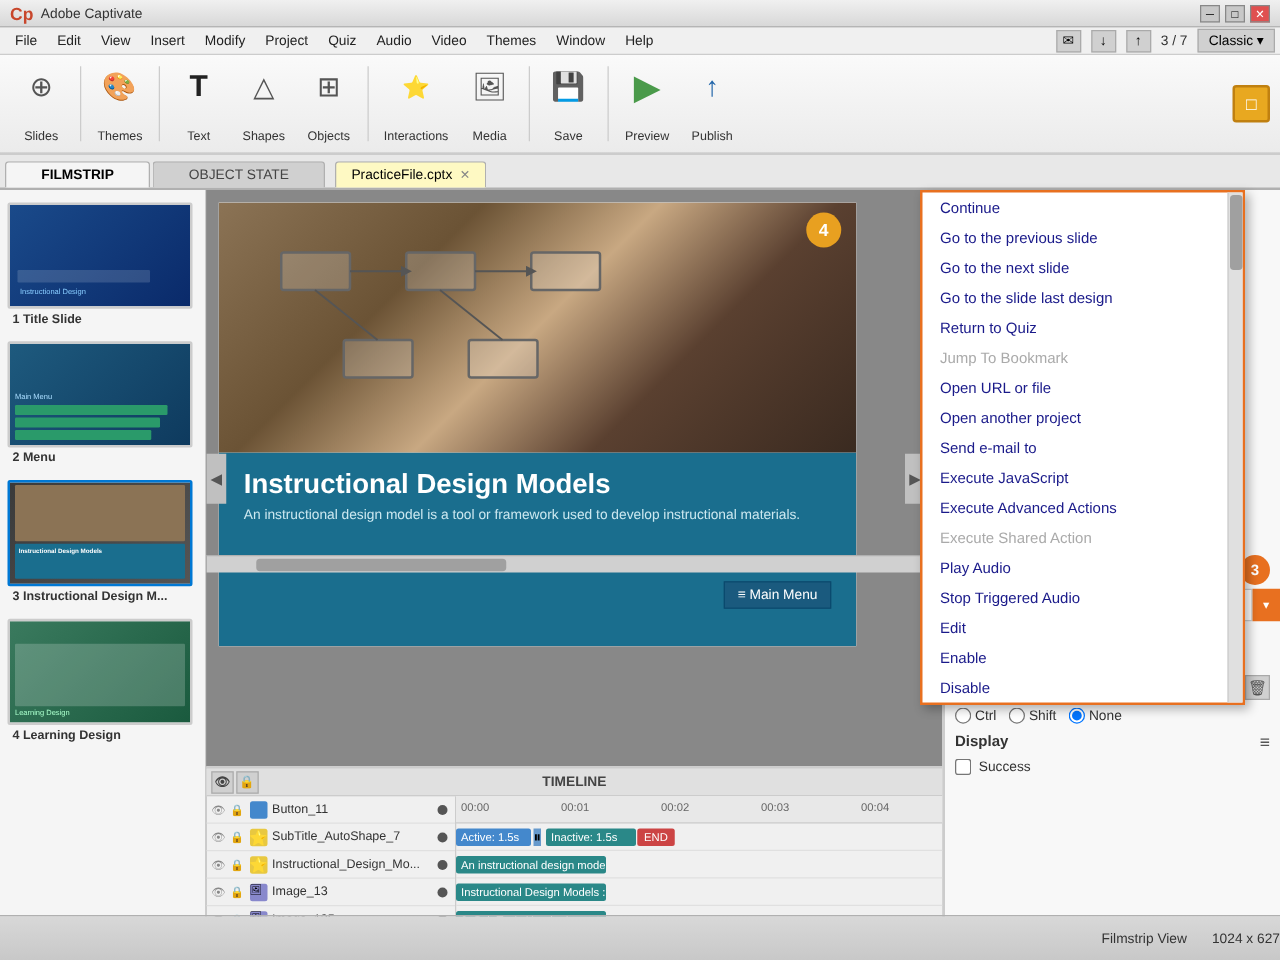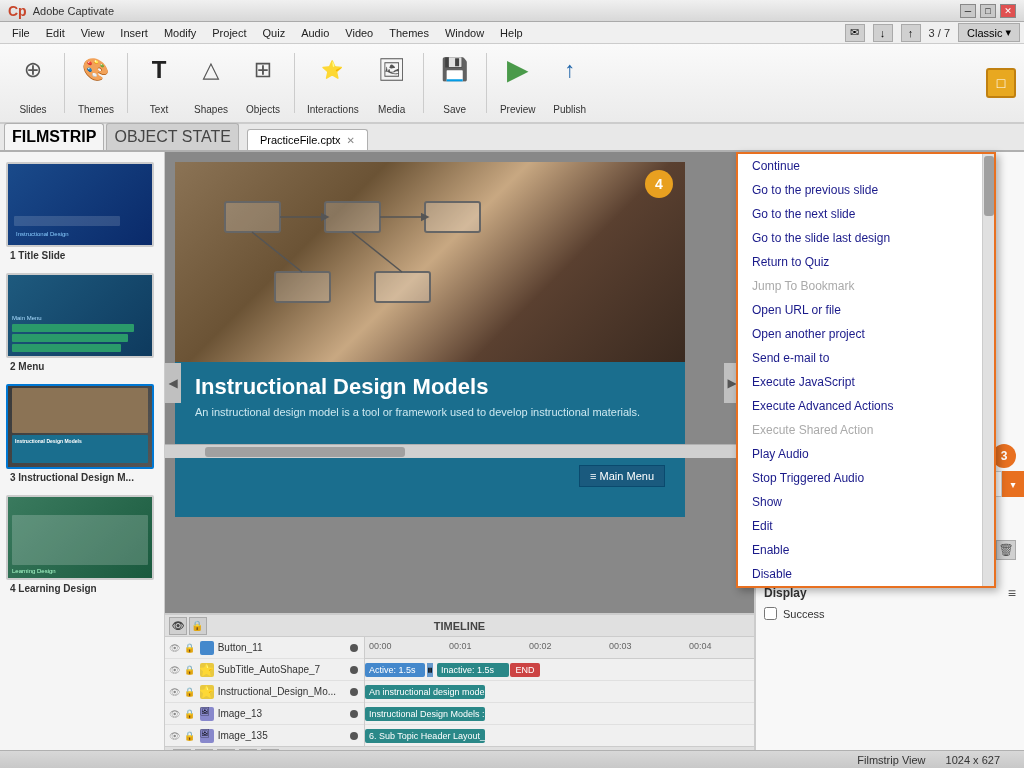--- a/index.html
+++ b/index.html
@@ -59,23 +59,23 @@
     
     .tab-bar {
       height: 28px;
       background: #e8e8e8;
       display: flex;
       align-items: flex-end;
       border-bottom: 2px solid #b0b0b0;
       padding: 0 4px;
     }
     .tab-bar-left { display: flex; gap: 2px; align-items: flex-end; }
-    .tab-btn { padding: 4px 7px; font-size: 16px; background: #d0d0d0; border: 1px solid #b0b0b0; border-bottom: none; cursor: pointer; border-radius: 3px 3px 0 0; color: #444; }
+    .tab-btn { padding: 4px 28px; font-size: 11px; background: #d0d0d0; border: 1px solid #b0b0b0; border-bottom: none; cursor: pointer; border-radius: 3px 3px 0 0; color: #444; }
     .tab-btn.active { background: #f5f5f5; font-weight: bold; color: #000; }
-    .file-tab { padding: 4px 12px; font-size: 11px; background: #ffffff; border: 1px solid #b0b0b0; border-bottom: none; cursor: pointer; border-radius: 3px 3px 0 0; display: flex; align-items: flex-end; gap: 6px; color: #000; margin-left: 8px; }
+    .file-tab { padding: 4px 12px; font-size: 11px; background: #fef9c3; border: 1px solid #b0b0b0; border-bottom: none; cursor: pointer; border-radius: 3px 3px 0 0; display: flex; align-items: flex-end; gap: 6px; color: #000; margin-left: 8px; }
     .file-tab .close-x { font-size: 10px; color: #888; cursor: pointer; }
 
     
     .main-area {
       display: flex;
       height: calc(768px - 22px - 22px - 80px - 28px);
     }
 
     
     .filmstrip {
@@ -389,27 +389,27 @@
     .display-row { display: flex; align-items: center; justify-content: space-between; margin: 6px 0; }
     .display-label { font-size: 12px; font-weight: bold; color: #333; }
     .display-icon { font-size: 14px; color: #555; cursor: pointer; }
 
     .success-row { display: flex; align-items: center; gap: 6px; margin-top: 4px; }
 
     
     .status-bar {
       position: absolute;
       bottom: 0; left: 0; right: 0;
-      height: 18px;
+      height: 36px;
       background: linear-gradient(to bottom, #d8d8d8, #c8c8c8);
       border-top: 1px solid #b0b0b0;
       display: flex;
       align-items: center;
       justify-content: flex-end;
-      padding: 0 24px;
+      padding: 0 0;
       gap: 20px;
       font-size: 11px;
       color: #333;
     }
 
     
     .canvas-nav-btn {
       position: absolute;
       width: 16px;
       height: 40px;
@@ -751,21 +751,20 @@
       <div class="dropdown-item">Return to Quiz</div>
       <div class="dropdown-item disabled">Jump To Bookmark</div>
       <div class="dropdown-item">Open URL or file</div>
       <div class="dropdown-item">Open another project</div>
       <div class="dropdown-item">Send e-mail to</div>
       <div class="dropdown-item">Execute JavaScript</div>
       <div class="dropdown-item">Execute Advanced Actions</div>
       <div class="dropdown-item disabled">Execute Shared Action</div>
       <div class="dropdown-item">Play Audio</div>
       <div class="dropdown-item">Stop Triggered Audio</div>
-      <div class="dropdown-item">Show</div>
       <div class="dropdown-item">Edit</div>
       <div class="dropdown-item">Enable</div>
       <div class="dropdown-item">Disable</div>
       <div class="dropdown-scrollbar">
         <div class="dropdown-scroll-thumb"></div>
       </div>
     </div>
 
     <div class="badge-3">3</div>
 

